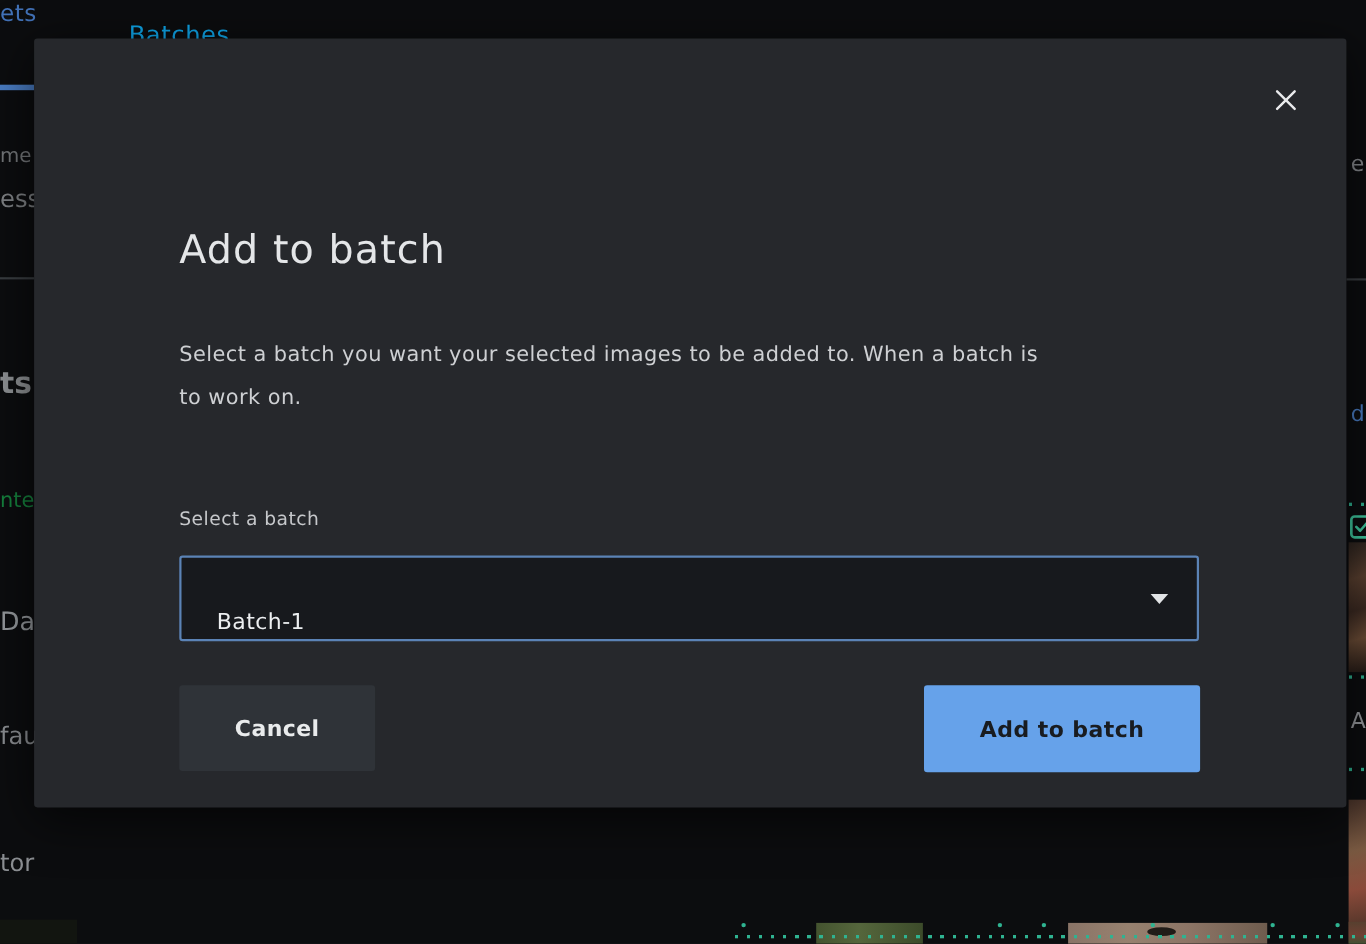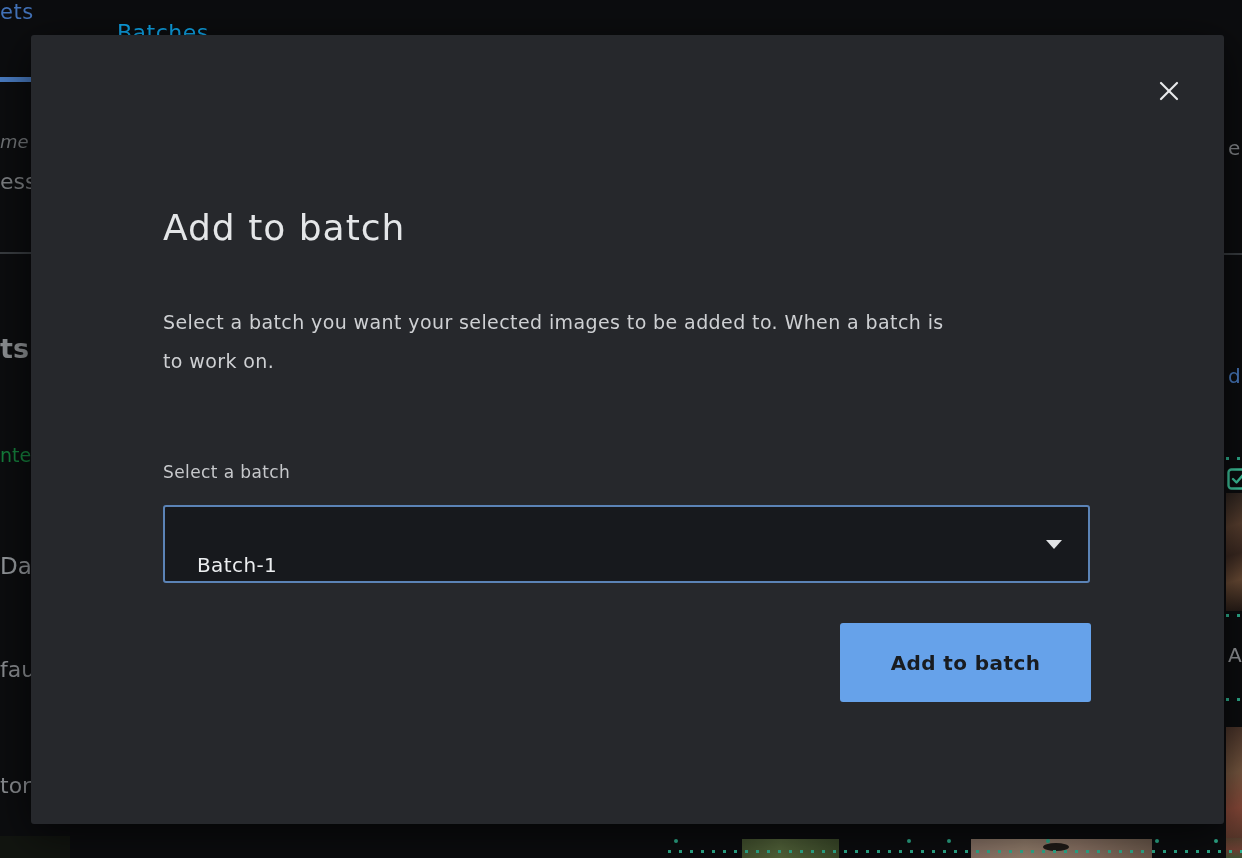--- a/index.html
+++ b/index.html
@@ -17,21 +17,21 @@
     color: #4272b8; font-size: 21px; letter-spacing: .5px;
   }
   .bg-tab-underline {
     left: 0px; top: 77px; width: 31px; height: 5px; background: #4a7dc4;
   }
   .bg-tab-batches {
     left: 117px; top: 20px;
     color: #0ea5e9; font-size: 22px; letter-spacing: .5px;
   }
   .lf { left: 0; color: #85888c; }
-  .lf-0 { top: 131px; font-size: 18px; color: #737679; font-style: italic; }
+  .lf-0 { top: 131px; font-size: 18px; color: #737679; }
   .lf-1 { top: 169px; font-size: 22px; color: #7e8184; }
   .lf-2 { top: 333px; font-size: 27px; font-weight: 700; color: #8e9194; }
   .lf-3 { top: 444px; font-size: 19px; color: #15803d; }
   .lf-4 { top: 553px; font-size: 23px; color: #95999d; }
   .lf-5 { top: 657px; font-size: 22px; color: #8b8e92; }
   .lf-6 { top: 773px; font-size: 22px; color: #8b8e92; }
   .rf { left: 1228px; }
   .rf-0 { top: 136px; font-size: 20px; color: #85888c; }
   .rf-1 { top: 364px; font-size: 20px; color: #4a7dc4; }
   .rf-2 { top: 643px; font-size: 20px; color: #97999d; }
@@ -73,21 +73,21 @@
     content: ""; position: absolute; left: 40%; top: 4px;
     width: 26px; height: 8px; border-radius: 50%; background: #211c18;
   }
   .thumb-br {
     left: 1226px; top: 838px; width: 16px; height: 20px;
     background: linear-gradient(180deg, #57402f, #6e3f33 60%, #3f5233);
   }
 
   
   .modal {
-    left: 31px; top: 35px; width: 1193px; height: 789px;
+    left: 31px; top: 35px; width: 1193px; height: 699px;
     background: #26282c; border-radius: 3px;
     box-shadow: 0 10px 45px rgba(0,0,0,.65);
   }
   .modal .close-btn {
     position: absolute; left: 1118px; top: 36px; width: 40px; height: 40px;
     background: transparent; border: none; cursor: pointer;
     display: flex; align-items: center; justify-content: center;
   }
   .modal h1 {
     position: absolute; left: 132px; top: 172px;
@@ -193,14 +193,15 @@
     <div>to work on.</div>
   </div>
 
   <div class="field-label">Select a batch</div>
 
   <div class="select">
     <span class="value">Batch-1</span>
     <span class="caret"></span>
   </div>
 
+  <button class="btn btn-cancel">Cancel</button>
   <button class="btn btn-submit">Add to batch</button>
 </div>
 
 </body></html>

